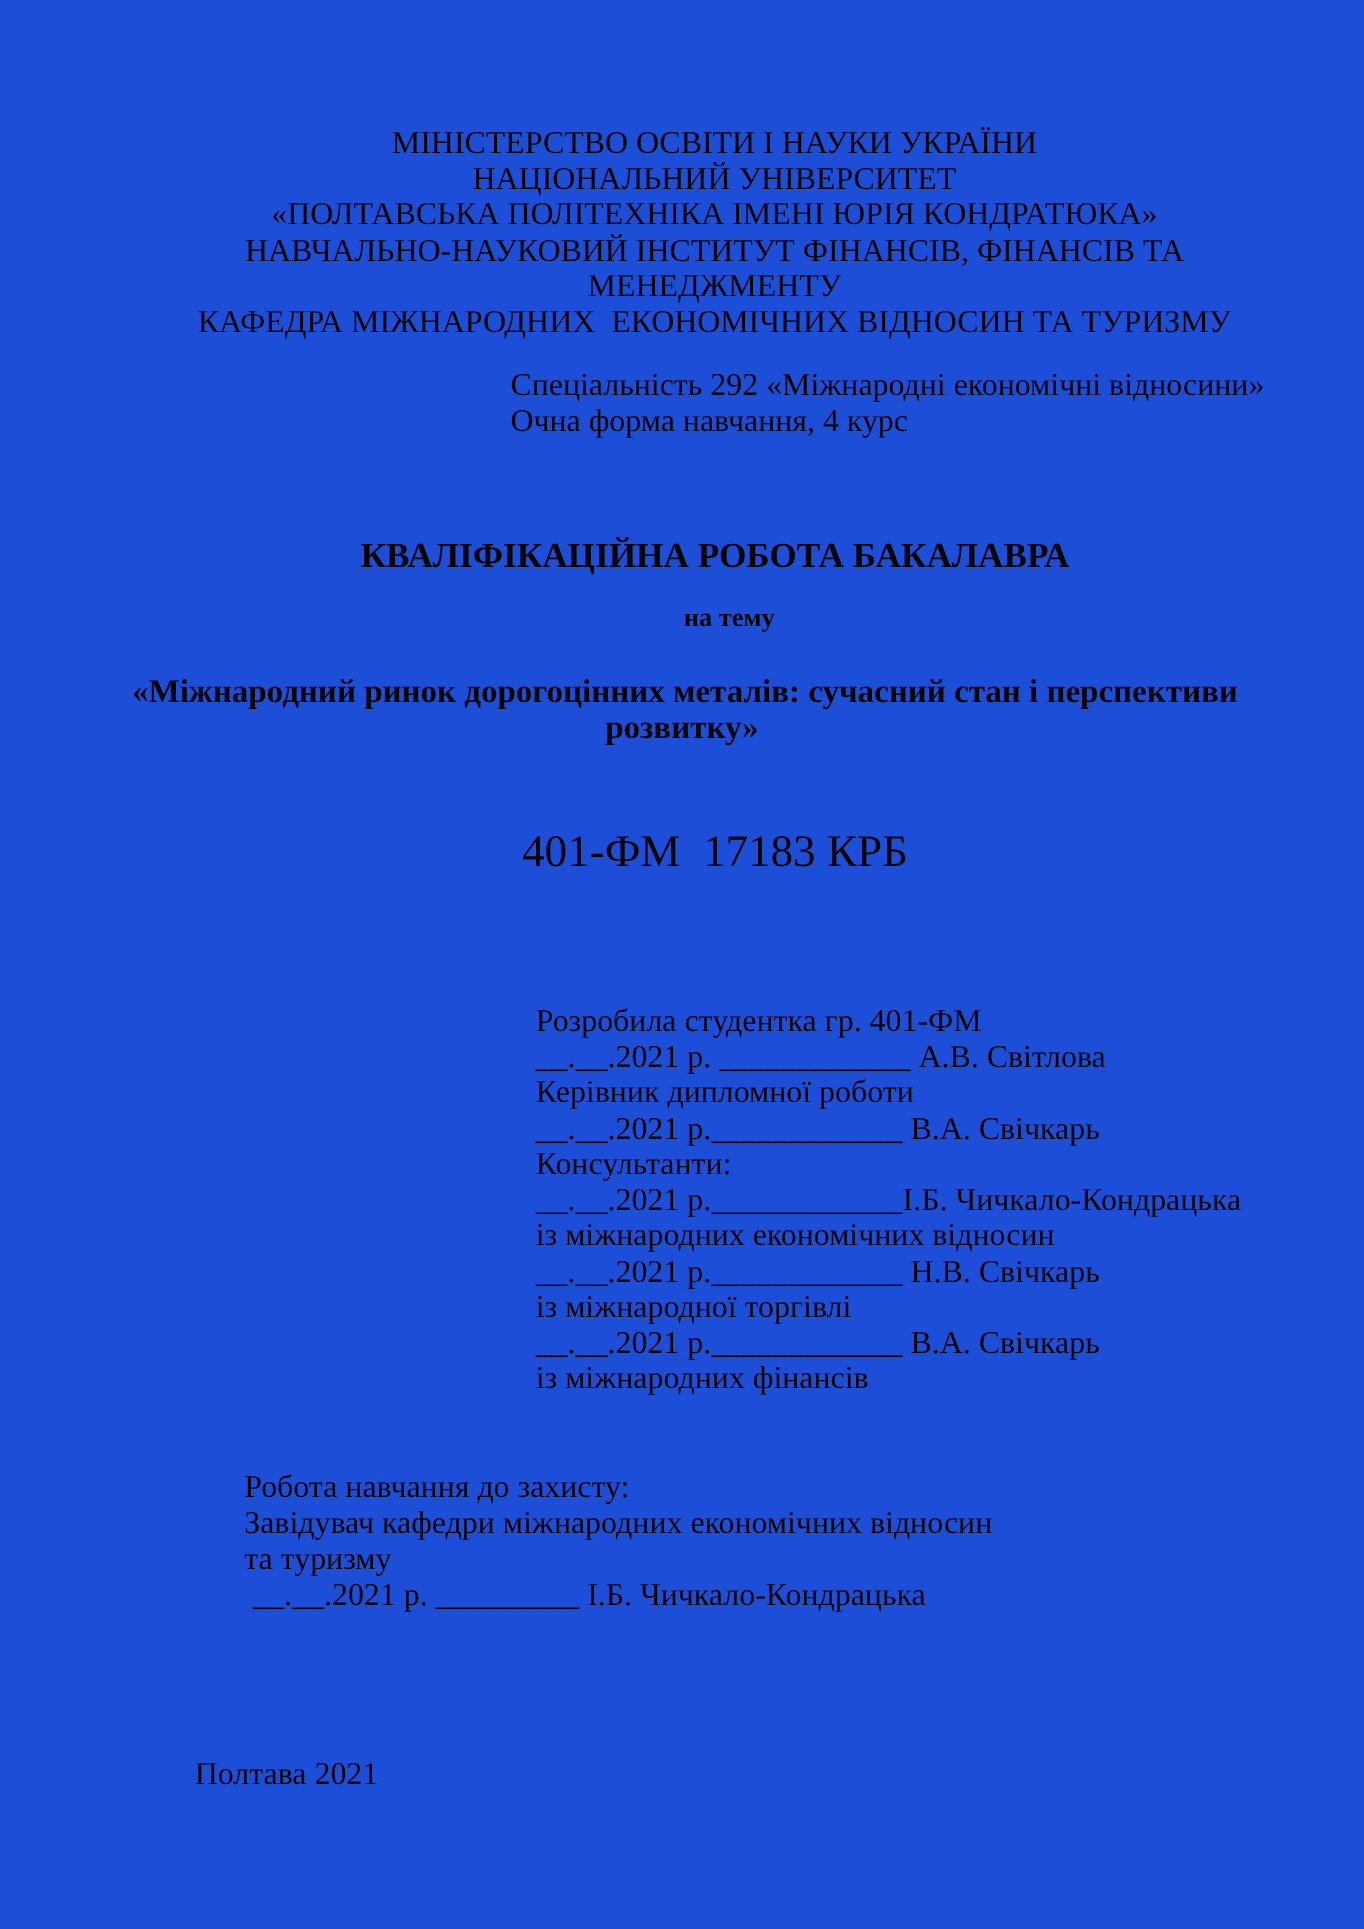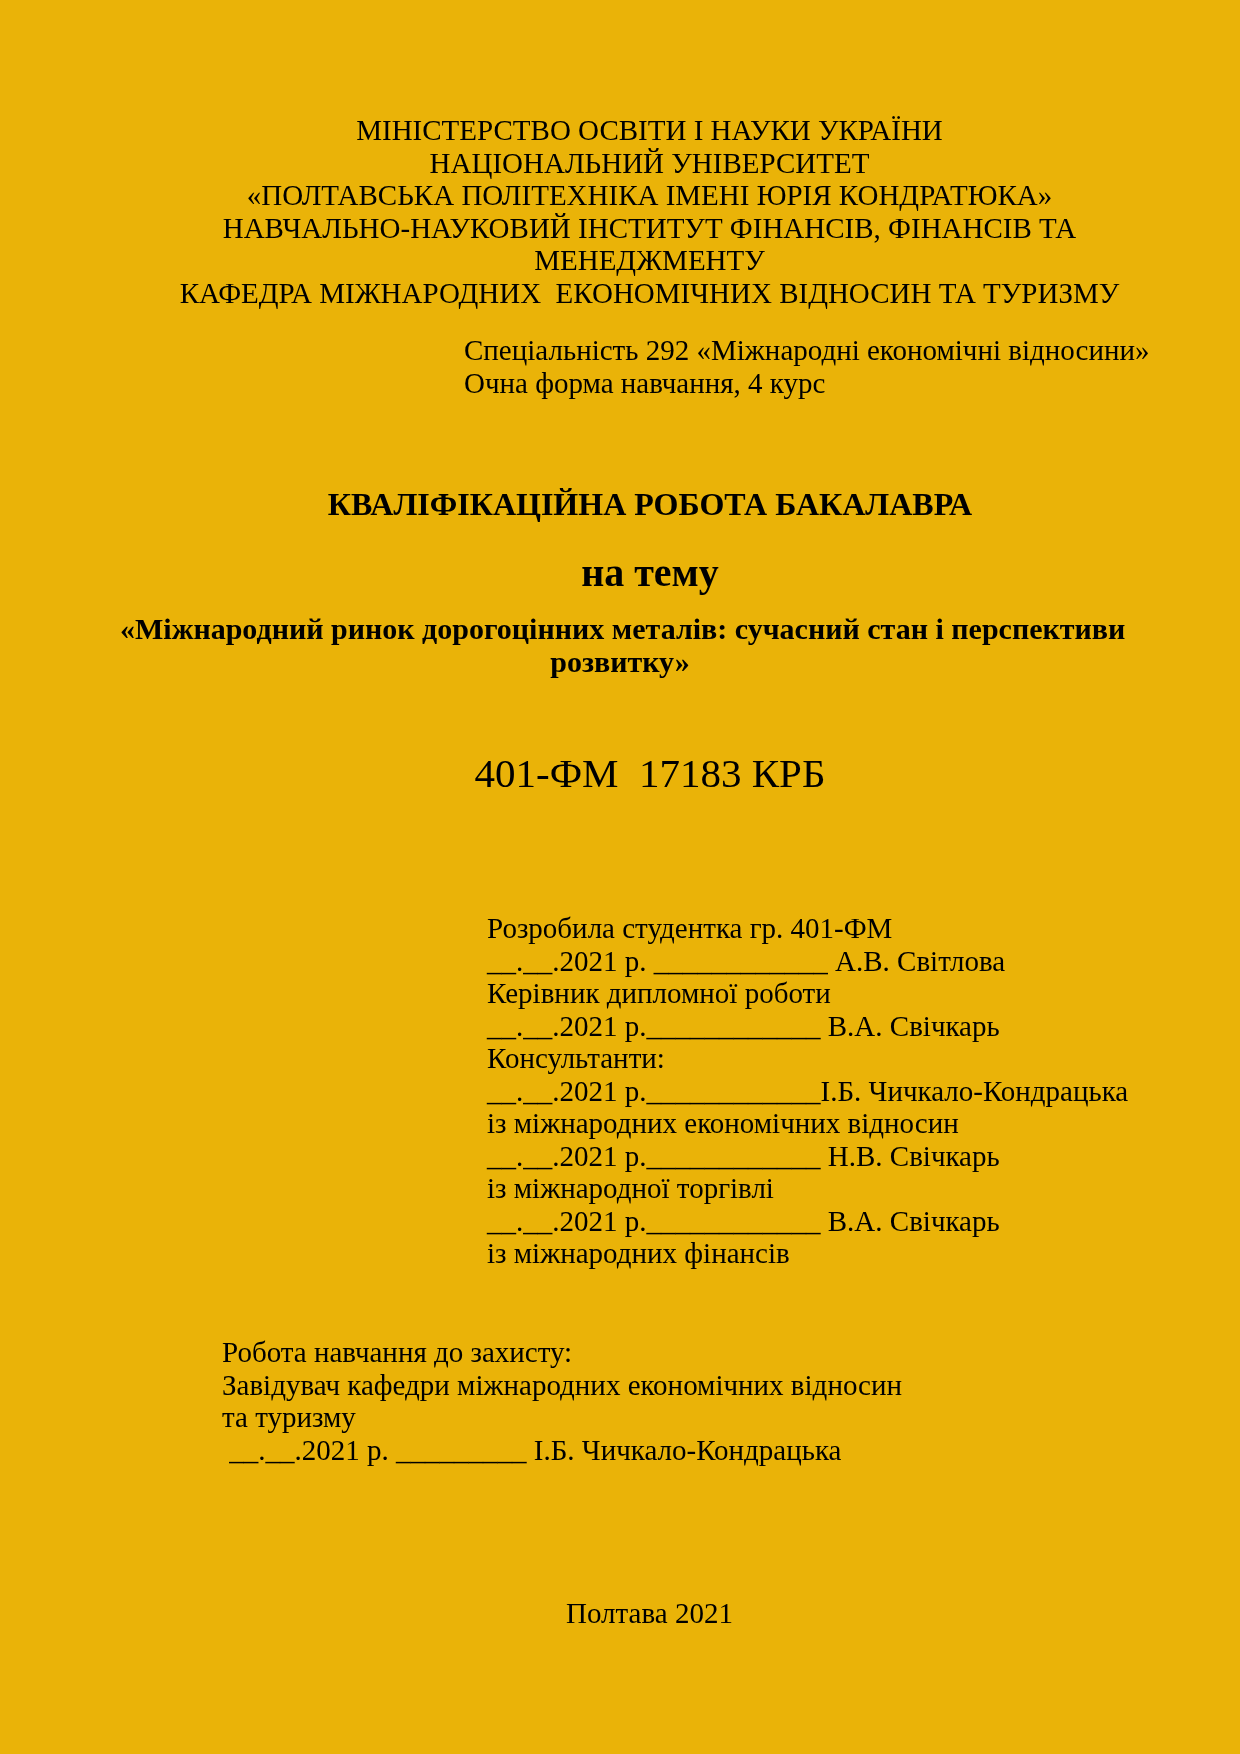--- a/index.html
+++ b/index.html
@@ -1,20 +1,20 @@
 <!DOCTYPE html>
 <html><head>
 <meta charset="utf-8">
 <style>
   html,body { margin:0; padding:0; background:#888; }
   .page {
     position:relative;
     width:1240px; height:1754px;
     margin:0 auto;
-    background:#eab308;
+    background:#1d4ed8;
     color:#000000;
     font-family:"Liberation Serif", serif;
     overflow:hidden;
   }
   .blk { position:absolute; }
   .line { white-space:pre; }
 
   
   .header-blk {
     left:177px; width:945px; top:114px;
@@ -28,22 +28,22 @@
     text-align:left;
     margin-top:28px;
   }
   
   .worktype-blk {
     left:140px; width:1020px; top:486px;
     font-size:32px; font-weight:bold;
     text-align:center;
   }
   .topiclabel-blk {
-    left:140px; width:1020px; top:549px;
-    font-size:40px; font-weight:bold;
+    left:153px; width:1020px; top:549px;
+    font-size:24px; font-weight:bold;
     text-align:center;
   }
   .topic-blk {
     left:120px; width:1000px; top:612px;
     font-size:30px; line-height:33px; font-weight:bold;
     text-align:center;
   }
   .code-blk {
     left:140px; width:1020px; top:749px;
     font-size:41px;
@@ -55,21 +55,20 @@
     text-align:left;
   }
   .admission-blk {
     left:222px; top:1336px; width:800px;
     font-size:29px; line-height:32.5px;
     text-align:left;
   }
   .footer-blk {
     left:177px; width:945px; top:1597px;
     font-size:29px;
-    text-align:center;
   }
 </style>
 </head>
 <body>
 
 <div class="page">
 
   <div class="blk header-blk">
     <div class="line">МІНІСТЕРСТВО ОСВІТИ І НАУКИ УКРАЇНИ</div>
     <div class="line">НАЦІОНАЛЬНИЙ УНІВЕРСИТЕТ</div>

